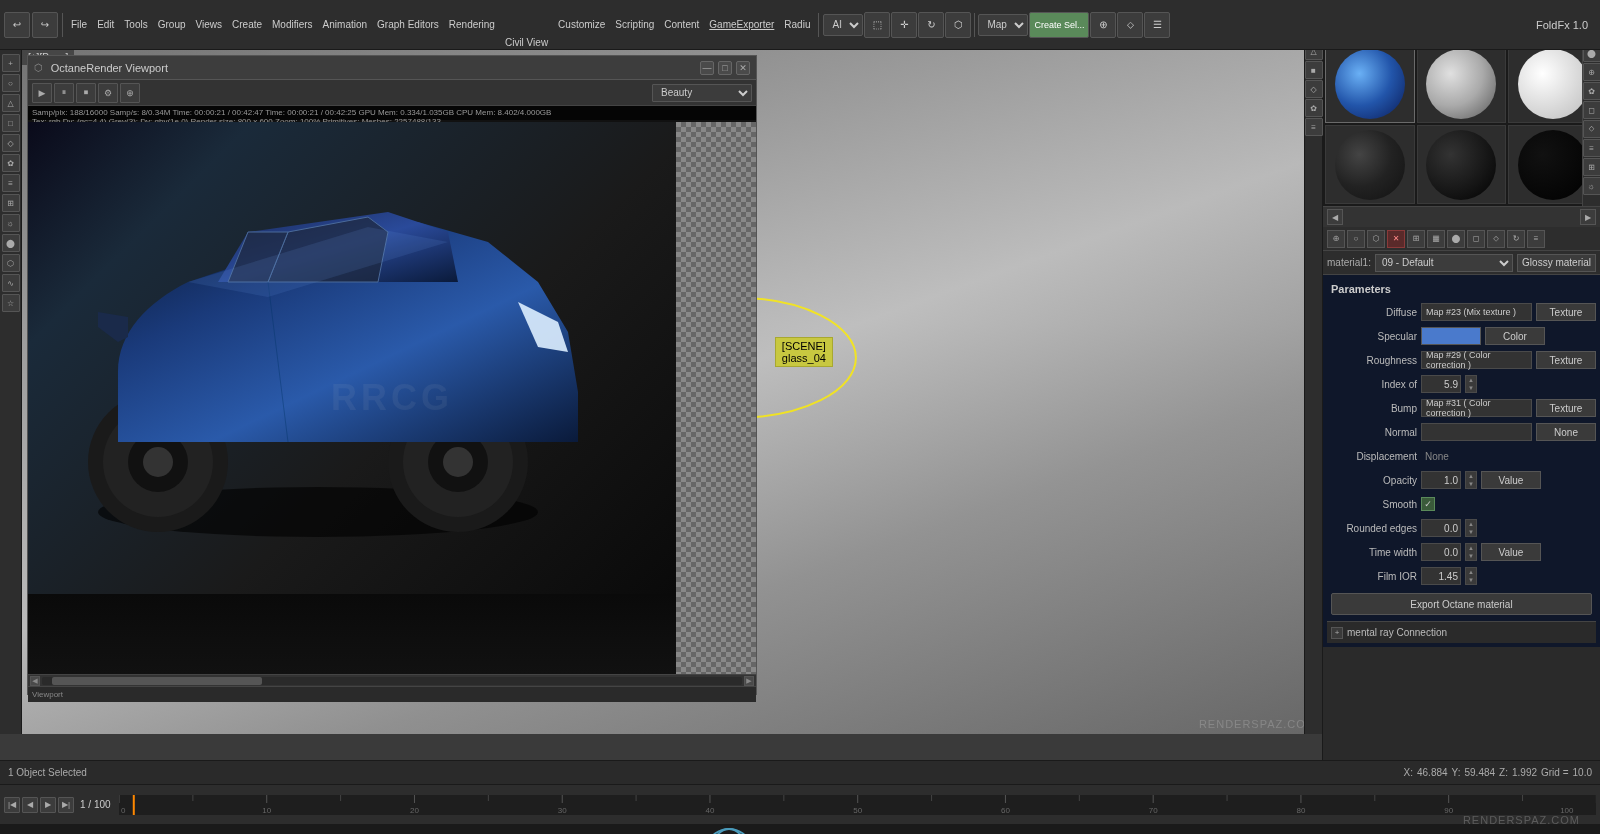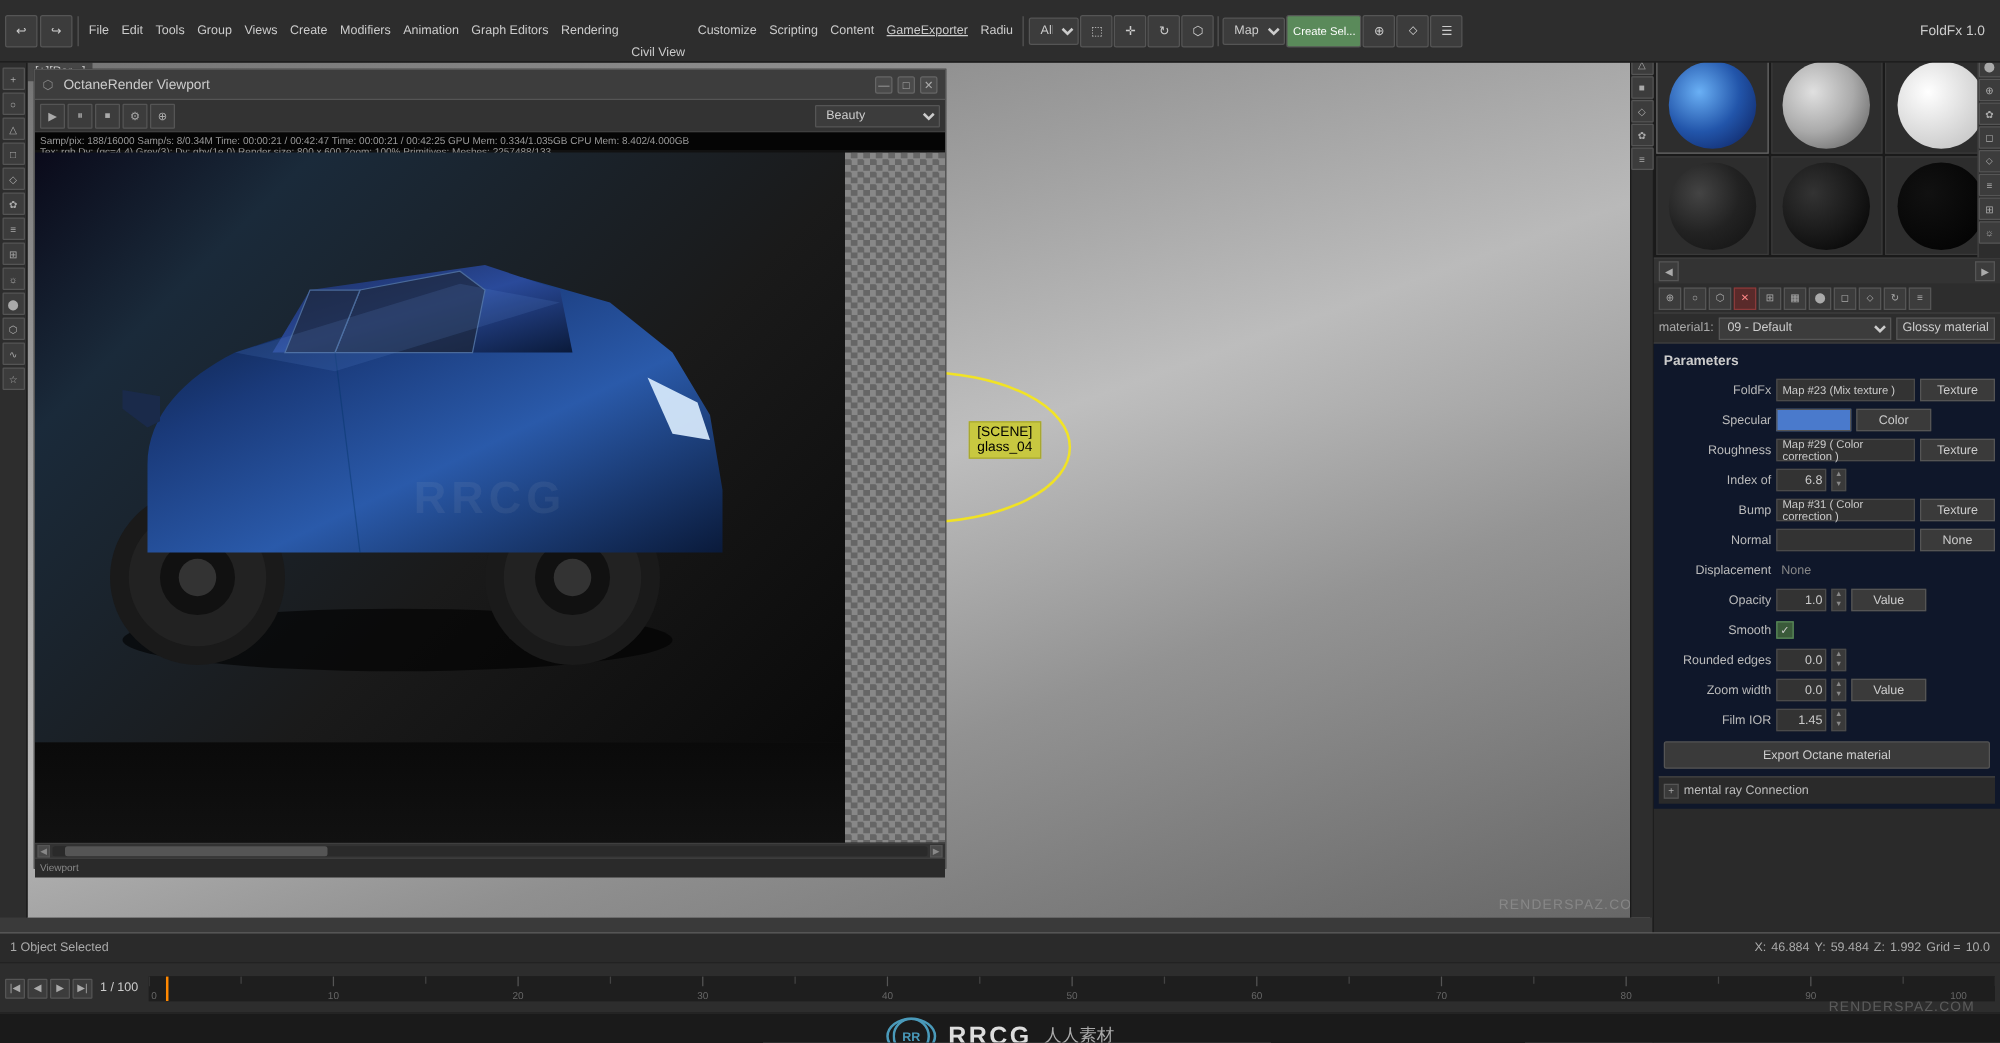--- a/index.html
+++ b/index.html
@@ -449,23 +449,23 @@
       display: flex; align-items: center; justify-content: center;
       font-size: 8px;
       color: #aaa;
       margin-right: 4px;
     }
     .mr-label { font-size: 10px; color: #bbb; }
 
     
     #bottom-bar {
       position: absolute;
-      bottom: 16px; left: 0; right: 0;
+      bottom: 2px; left: 0; right: 0;
       height: 72px;
-      background: #e5e5e5;
+      background: #eab308;
       border-top: 1px solid #1a1a1a;
       z-index: 50;
     }
     #timeline-area {
       height: 40px;
       background: #2d2d2d;
       border-bottom: 1px solid #1a1a1a;
       display: flex;
       align-items: center;
       padding: 0 4px;
@@ -872,40 +872,40 @@
     <select class="mat-select" style="flex:1;">
       <option>09 - Default</option>
     </select>
     <button class="mat-type-btn">Glossy material</button>
   </div>
 
   <div id="mat-params">
     <div id="params-title">Parameters</div>
 
     <div class="param-row">
-      <span class="param-label">FoldFx</span>
+      <span class="param-label">Diffuse</span>
       <div class="param-value" style="font-size:9px;">Map #23 (Mix texture )</div>
       <div class="param-type-btn">Texture</div>
     </div>
 
     <div class="param-row">
       <span class="param-label">Specular</span>
       <div class="param-color-swatch" style="background:#4a7acc;"></div>
       <div class="param-type-btn">Color</div>
     </div>
 
     <div class="param-row">
       <span class="param-label">Roughness</span>
       <div class="param-value" style="font-size:9px;">Map #29 ( Color correction )</div>
       <div class="param-type-btn">Texture</div>
     </div>
 
     <div class="param-row">
       <span class="param-label">Index of</span>
-      <div class="param-number">6.8</div>
+      <div class="param-number">5.9</div>
       <div class="param-spinner">
         <div class="spin-up">▲</div>
         <div class="spin-dn">▼</div>
       </div>
       <div style="flex:1;"></div>
     </div>
 
     <div class="param-row">
       <span class="param-label">Bump</span>
       <div class="param-value" style="font-size:9px;">Map #31 ( Color correction )</div>
@@ -941,21 +941,21 @@
     <div class="param-row">
       <span class="param-label">Rounded edges</span>
       <div class="param-number">0.0</div>
       <div class="param-spinner">
         <div class="spin-up">▲</div>
         <div class="spin-dn">▼</div>
       </div>
     </div>
 
     <div class="param-row">
-      <span class="param-label">Zoom width</span>
+      <span class="param-label">Time width</span>
       <div class="param-number">0.0</div>
       <div class="param-spinner">
         <div class="spin-up">▲</div>
         <div class="spin-dn">▼</div>
       </div>
       <div class="param-type-btn">Value</div>
     </div>
 
     <div class="param-row">
       <span class="param-label">Film IOR</span>

